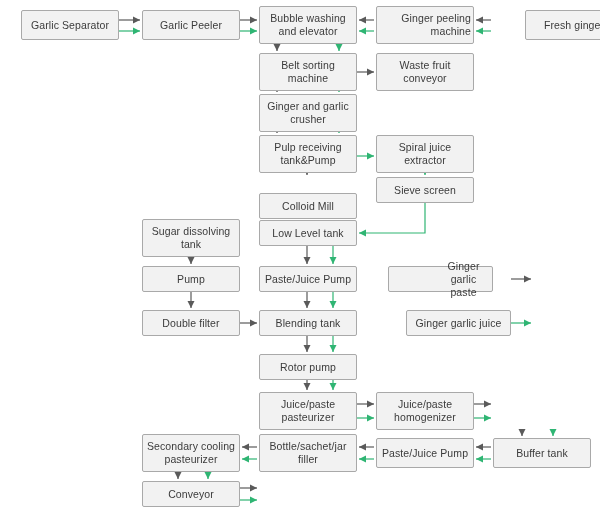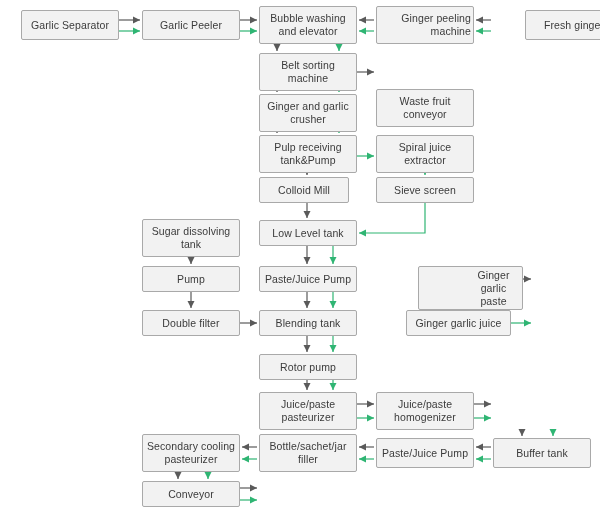--- a/index.html
+++ b/index.html
@@ -238,56 +238,56 @@
   <div class="node" style="left:376px;top:6px;width:98px;height:38px;text-align:right;">
     <span>Ginger peeling machine</span>
   </div>
   <div class="node" style="left:493px;top:10px;width:98px;height:30px;margin-left:32px;">
     <span>Fresh ginger</span>
   </div>
 
   <div class="node" style="left:259px;top:53px;width:98px;height:38px;">
     <span>Belt sorting machine</span>
   </div>
-  <div class="node" style="left:376px;top:53px;width:98px;height:38px;margin-top:36px;">
+  <div class="node" style="left:376px;top:53px;width:98px;height:38px;">
     <span>Waste fruit conveyor</span>
   </div>
 
   <div class="node" style="left:259px;top:94px;width:98px;height:38px;">
     <span>Ginger and garlic crusher</span>
   </div>
 
   <div class="node" style="left:259px;top:135px;width:98px;height:38px;">
     <span>Pulp receiving tank&amp;Pump</span>
   </div>
   <div class="node" style="left:376px;top:135px;width:98px;height:38px;">
     <span>Spiral juice extractor</span>
   </div>
 
-  <div class="node" style="left:259px;top:177px;width:90px;height:26px;">
+  <div class="node" style="left:259px;top:193px;width:98px;height:26px;">
     <span>Colloid Mill</span>
   </div>
   <div class="node" style="left:376px;top:177px;width:98px;height:26px;">
     <span>Sieve screen</span>
   </div>
 
   <div class="node" style="left:142px;top:219px;width:98px;height:38px;">
     <span>Sugar dissolving tank</span>
   </div>
   <div class="node" style="left:259px;top:220px;width:98px;height:26px;">
     <span>Low Level  tank</span>
   </div>
 
   <div class="node" style="left:142px;top:266px;width:98px;height:26px;">
     <span>Pump</span>
   </div>
   <div class="node" style="left:259px;top:266px;width:98px;height:26px;">
     <span>Paste/Juice Pump</span>
   </div>
-  <div class="node" style="left:418px;top:266px;width:105px;height:44px;padding-left:48px;">
+  <div class="node" style="left:388px;top:266px;width:105px;height:26px;padding-left:48px;">
     <span>Ginger garlic paste</span>
   </div>
 
   <div class="node" style="left:142px;top:310px;width:98px;height:26px;">
     <span>Double filter</span>
   </div>
   <div class="node" style="left:259px;top:310px;width:98px;height:26px;">
     <span>Blending tank</span>
   </div>
   <div class="node" style="left:406px;top:310px;width:105px;height:26px;">

